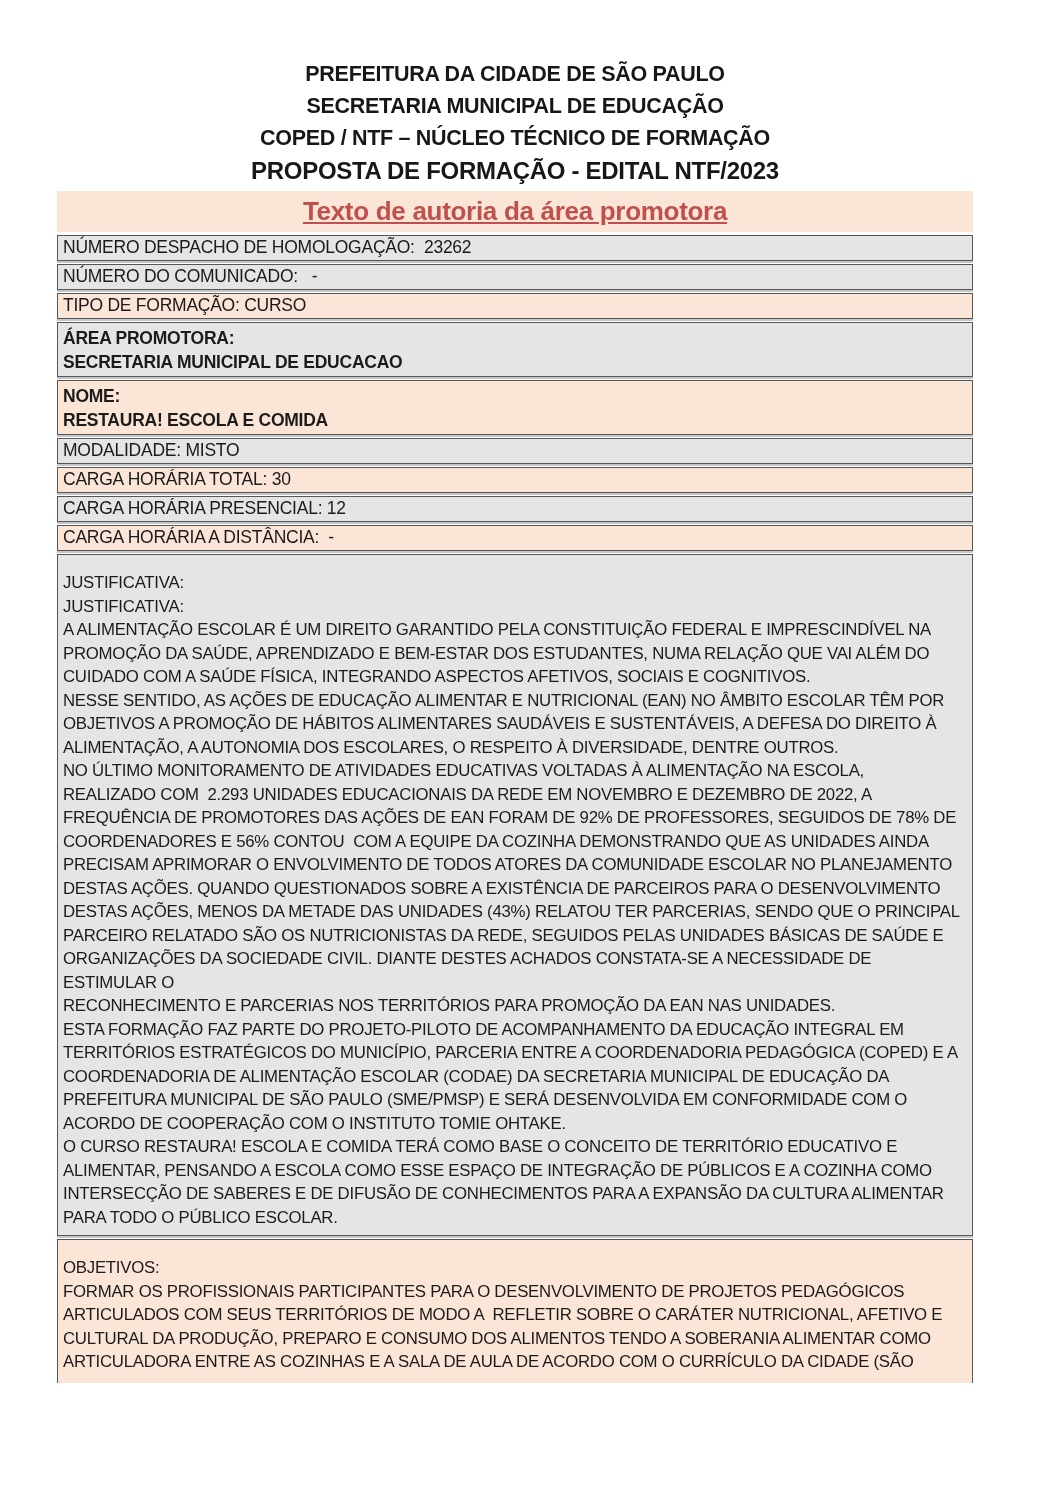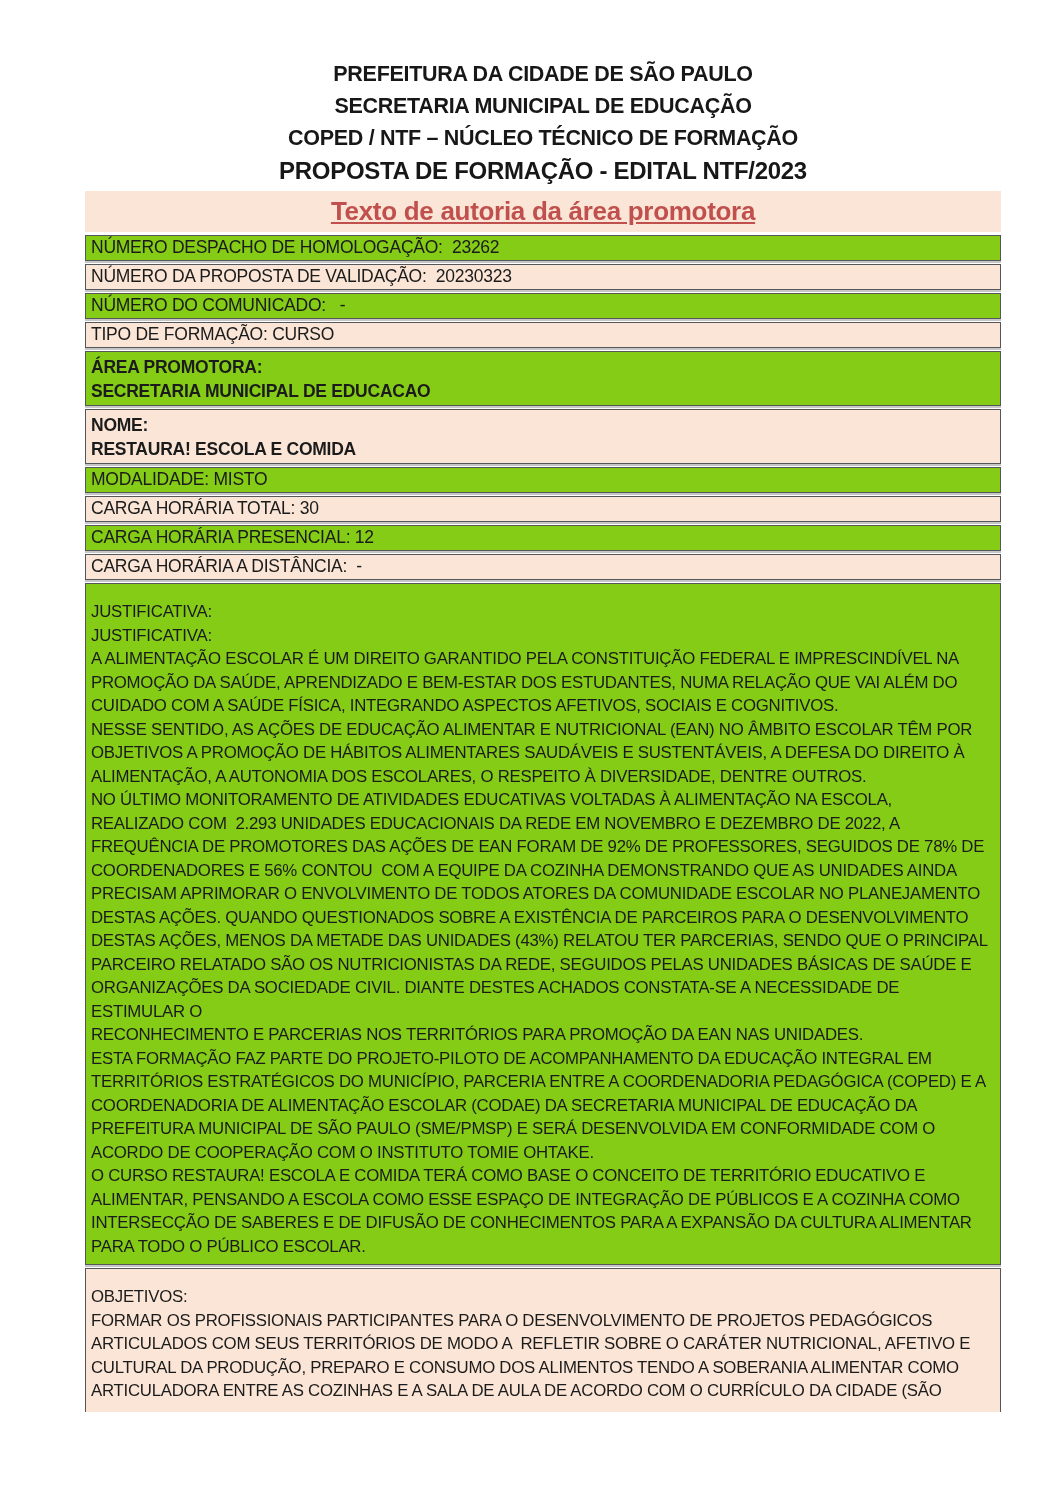--- a/index.html
+++ b/index.html
@@ -9,21 +9,21 @@
   }
   body {
     width: 1058px;
     height: 1497px;
     overflow: hidden;
     font-family: "Liberation Sans", sans-serif;
     color: #1b1b1b;
     -webkit-font-smoothing: antialiased;
   }
   .page {
-    margin-left: 85px;
+    margin-left: 57px;
     width: 916px;
     border-radius: 12px;
   }
   .doc-header {
     padding-top: 58px;
     text-align: center;
     font-weight: bold;
     letter-spacing: -0.3px;
     color: #171717;
   }
@@ -51,21 +51,21 @@
   .row {
     box-sizing: border-box;
     border: 1.6px solid #54565a;
     box-shadow: 0 2px 0 #c6c6c6;
     margin-top: 3px;
     padding: 1px 5px 2px 5px;
     font-size: 17.5px;
     line-height: 21px;
     letter-spacing: -0.25px;
     white-space: pre-wrap;
-    background: #84cc16;
+    background: #e5e5e5;
   }
   .row.peach {
     background: #fbe5d6;
   }
   .row.bold {
     font-weight: bold;
     line-height: 24px;
     padding-top: 3px;
   }
   .row.longtext {
@@ -89,21 +89,20 @@
     <div class="h-line">SECRETARIA MUNICIPAL DE EDUCAÇÃO</div>
     <div class="h-line">COPED / NTF – NÚCLEO TÉCNICO DE FORMAÇÃO</div>
     <div class="h-line big">PROPOSTA DE FORMAÇÃO - EDITAL NTF/2023</div>
   </div>
 
   <div class="banner">
     <span>Texto de autoria da área promotora</span>
   </div>
 
   <div class="row">NÚMERO DESPACHO DE HOMOLOGAÇÃO:  23262</div>
-  <div class="row peach">NÚMERO DA PROPOSTA DE VALIDAÇÃO:  20230323</div>
   <div class="row">NÚMERO DO COMUNICADO:   -</div>
   <div class="row peach">TIPO DE FORMAÇÃO: CURSO</div>
   <div class="row bold">ÁREA PROMOTORA:
 SECRETARIA MUNICIPAL DE EDUCACAO</div>
   <div class="row peach bold">NOME:
 RESTAURA! ESCOLA E COMIDA</div>
   <div class="row">MODALIDADE: MISTO</div>
   <div class="row peach">CARGA HORÁRIA TOTAL: 30</div>
   <div class="row">CARGA HORÁRIA PRESENCIAL: 12</div>
   <div class="row peach">CARGA HORÁRIA A DISTÂNCIA:  -</div>

